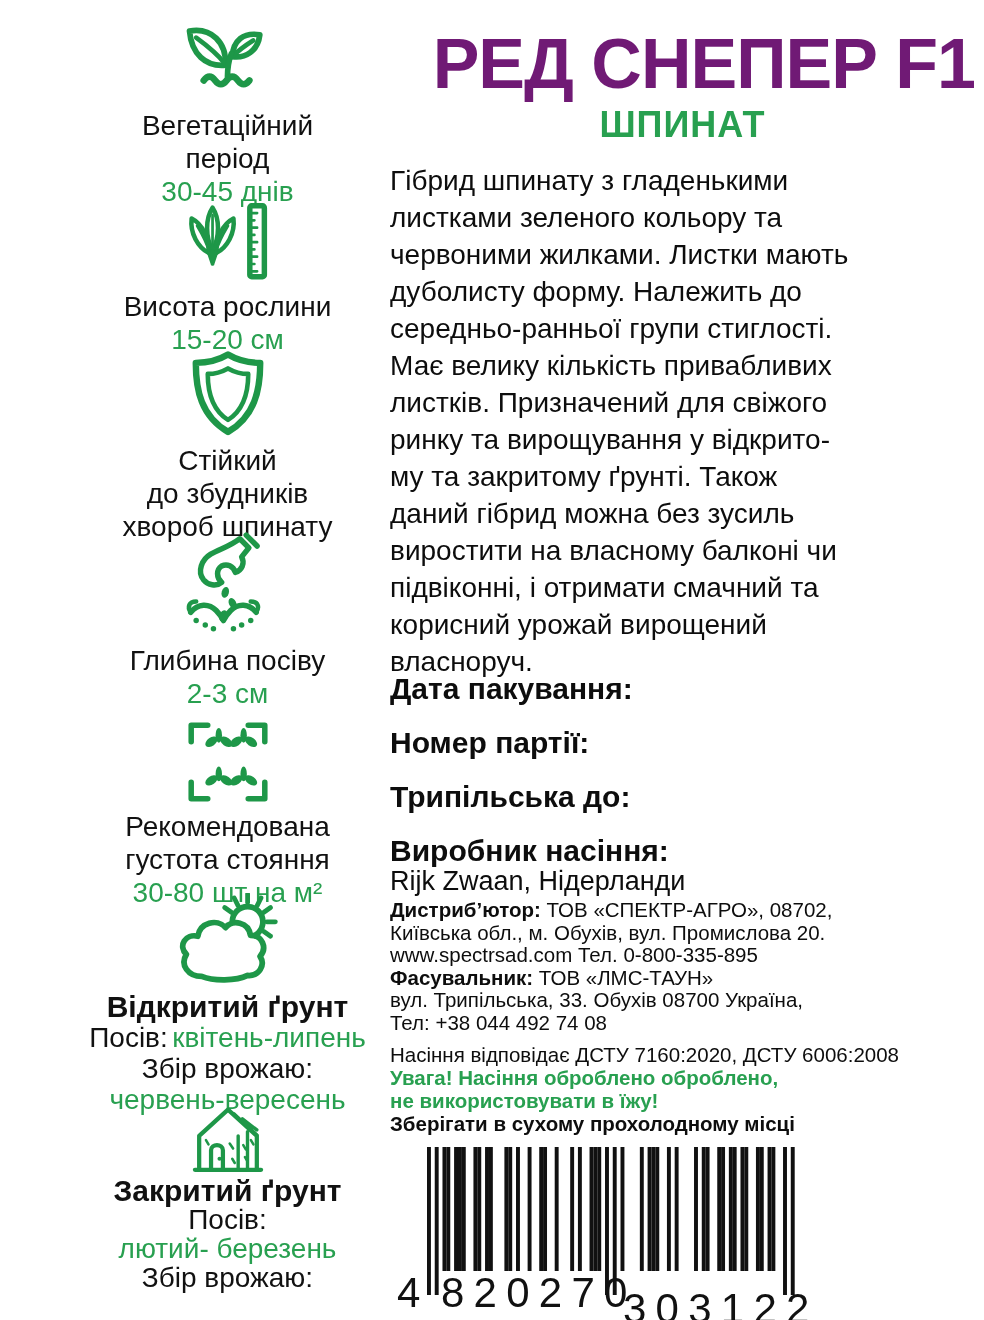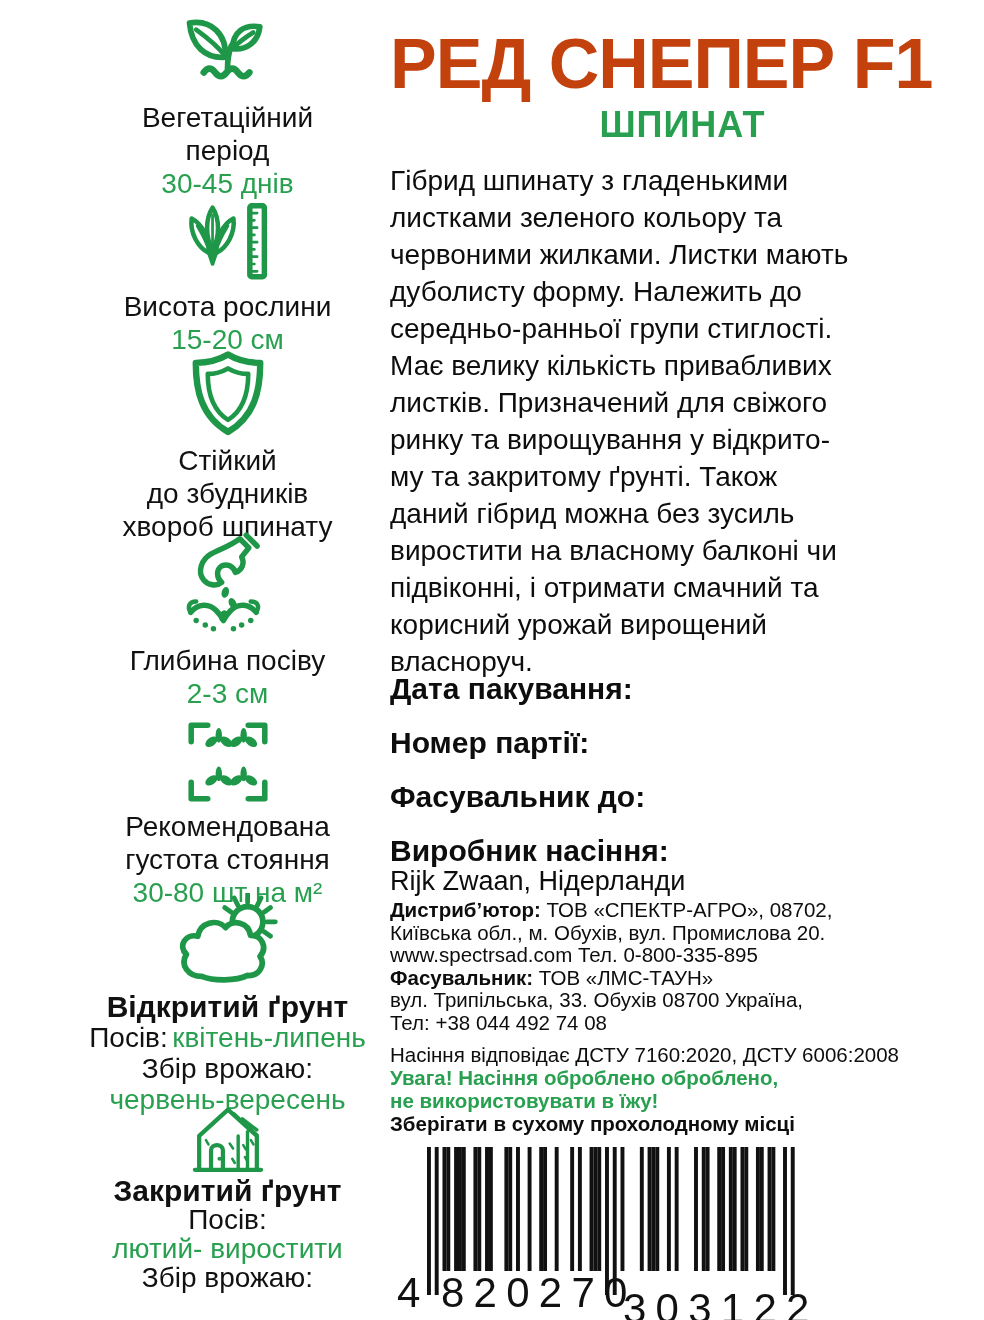--- a/index.html
+++ b/index.html
@@ -12,21 +12,21 @@
   
   .lsec{position:absolute;left:50px;width:355px;text-align:center;}
   .lsec .icon{display:block;margin:0 auto 2px auto;}
   .llabel{font-size:28px;line-height:33px;color:#111;white-space:pre-line;}
   .lvalue{font-size:28px;line-height:33px;color:var(--green-text);white-space:pre-line;}
   .ltitle{font-size:30px;line-height:33px;font-weight:bold;color:#111;}
   .tight .llabel,.tight .lvalue,.tight .ltitle{line-height:29px;}
   .sec6 .llabel,.sec6 .lvalue,.sec6 .ltitle{line-height:31px;}
   
   .rcol{position:absolute;left:390px;width:585px;}
-  .title{font-size:70px;font-weight:bold;letter-spacing:-1px;text-align:left;color:#c2410c;white-space:nowrap;}
+  .title{font-size:70px;font-weight:bold;letter-spacing:-1px;text-align:right;color:#701a75;white-space:nowrap;}
   .subtitle{font-size:36px;font-weight:600;letter-spacing:1px;text-align:center;color:var(--green-text);}
   .desc{font-size:28px;line-height:37px;color:#0d0d0d;white-space:pre-line;}
   .field{font-size:30px;font-weight:bold;color:#0d0d0d;}
   .producer-value{font-size:27px;color:#0d0d0d;}
   .dist{font-size:20.5px;line-height:22.5px;color:#0d0d0d;}
   .dist b{font-weight:bold;}
   .std{font-size:20.5px;line-height:23px;color:#0d0d0d;}
   .std .warn{color:var(--green-text);font-weight:bold;}
   .std .storage{font-weight:bold;}
   
@@ -37,21 +37,21 @@
   .bleft{left:14px;top:122px;width:162px;text-align:right;letter-spacing:0.22em;}
   .bright{left:196px;top:122px;width:162px;text-align:center;letter-spacing:0.22em;margin-top:16px;}
   svg .st{fill:none;stroke:var(--green-icon);stroke-linecap:round;stroke-linejoin:round;}
   svg .fl{fill:var(--green-icon);stroke:none;}
 </style>
 </head>
 <body>
 
 <div class="page">
 
-  <div class="lsec" style="top:4px">
+  <div class="lsec" style="top:12px">
     <svg class="icon" width="105" height="95" viewBox="0 0 110 100">
       <path class="st" stroke-width="6" d="M53 56 C32 58 17 44 15 20 C38 16 54 32 53 56 Z"></path>
       <path class="st" stroke-width="5" d="M22 27 C33 35 45 45 53 55"></path>
       <path class="st" stroke-width="6" d="M60 47 C74 49 87 41 89 24 C72 21 61 30 60 47 Z"></path>
       <path class="st" stroke-width="5" d="M82 30 C74 35 66 41 60 47"></path>
       <path class="st" stroke-width="6" d="M55 68 C55 60 56 52 59 44"></path>
       <path class="st" stroke-width="7" d="M30 72 q6 -8 12 0 q6 8 12 0 q6 -8 12 0 q6 8 12 0"></path>
     </svg>
     <div class="llabel">Вегетаційний
 період</div>
@@ -168,21 +168,21 @@
       <path class="st" stroke-width="5" d="M11 87 H89"></path>
       <path class="st" stroke-width="5" d="M16 87 V47 L50 16 L84 47 V87"></path>
       <path class="st" stroke-width="4" d="M57 21 L84 46 M67 27 L84 40"></path>
       <path class="st" stroke-width="4" d="M62 47 V87 M73 42 V87"></path>
       <path class="st" stroke-width="5" d="M30 87 V64 C30 56 44 56 44 64 V87"></path>
       <circle class="fl" cx="40" cy="74" r="2.4"></circle>
       <path class="st" stroke-width="3" d="M52 56 L56 62 M68 58 L71 63 M77 52 L80 57 M24 52 L27 57 M55 74 L58 79 M70 72 L73 77"></path>
     </svg>
     <div class="ltitle">Закритий ґрунт</div>
     <div class="llabel">Посів:</div>
-    <div class="lvalue">лютий- виростити</div>
+    <div class="lvalue">лютий- березень</div>
     <div class="llabel">Збір врожаю:</div>
   </div>
 
   <div class="rcol title" style="top:24px">РЕД СНЕПЕР F1</div>
   <div class="rcol subtitle" style="top:104px">ШПИНАТ</div>
 
   <div class="rcol desc" style="top:162px">Гібрид шпинату з гладенькими
 листками зеленого кольору та
 червоними жилками. Листки мають
 дуболисту форму. Належить до
@@ -192,21 +192,21 @@
 ринку  та вирощування у відкрито-
 му та закритому ґрунті. Також
 даний гібрид можна без зусиль
 виростити на власному балконі чи
 підвіконні, і отримати смачний та
 корисний урожай вирощений
 власноруч.</div>
 
   <div class="rcol field" style="top:672px">Дата пакування:</div>
   <div class="rcol field" style="top:726px">Номер партії:</div>
-  <div class="rcol field" style="top:780px">Фасувальник до:</div>
+  <div class="rcol field" style="top:780px">Трипільська до:</div>
   <div class="rcol field" style="top:834px">Виробник насіння:</div>
   <div class="rcol producer-value" style="top:866px">Rijk Zwaan, Нідерланди</div>
 
   <div class="rcol dist" style="top:899px">
     <div><b>Дистриб’ютор:</b><span> ТОВ «СПЕКТР-АГРО», 08702,</span></div>
     <div>Київська обл., м. Обухів, вул. Промислова 20.</div>
     <div>www.spectrsad.com Тел. 0-800-335-895</div>
     <div><b>Фасувальник:</b><span> ТОВ «ЛМС-ТАУН»</span></div>
     <div>вул. Трипільська, 33. Обухів 08700 Україна,</div>
     <div>Тел: +38 044 492 74 08</div>

